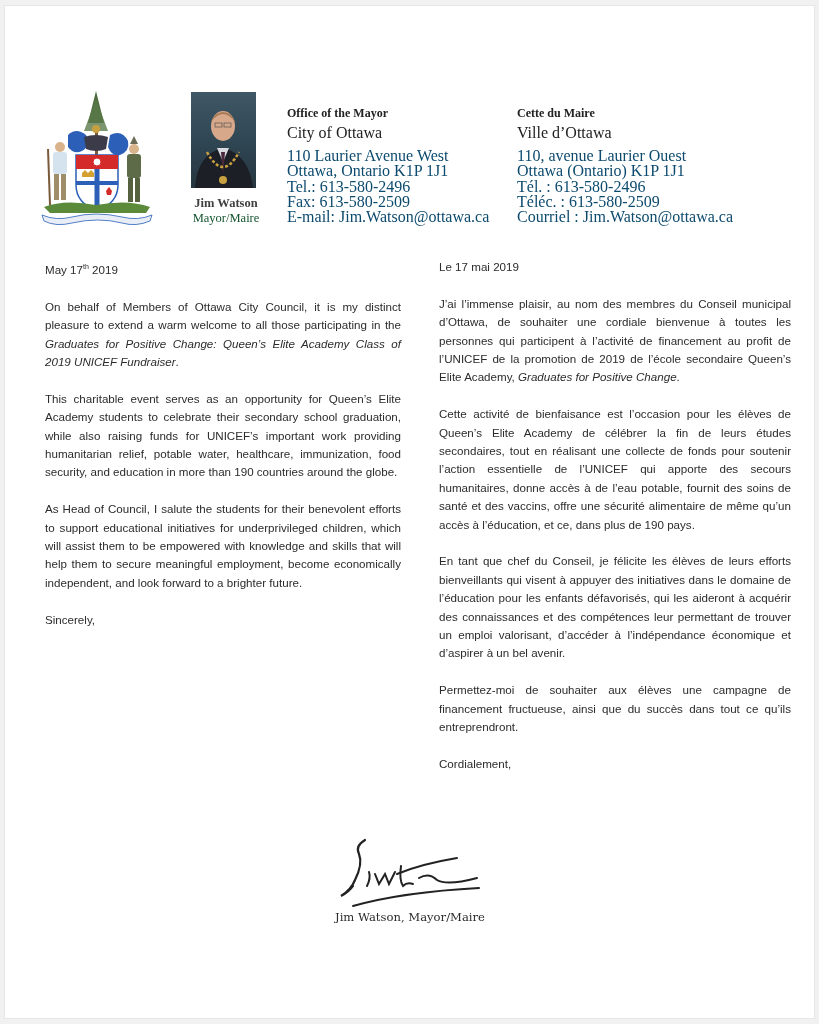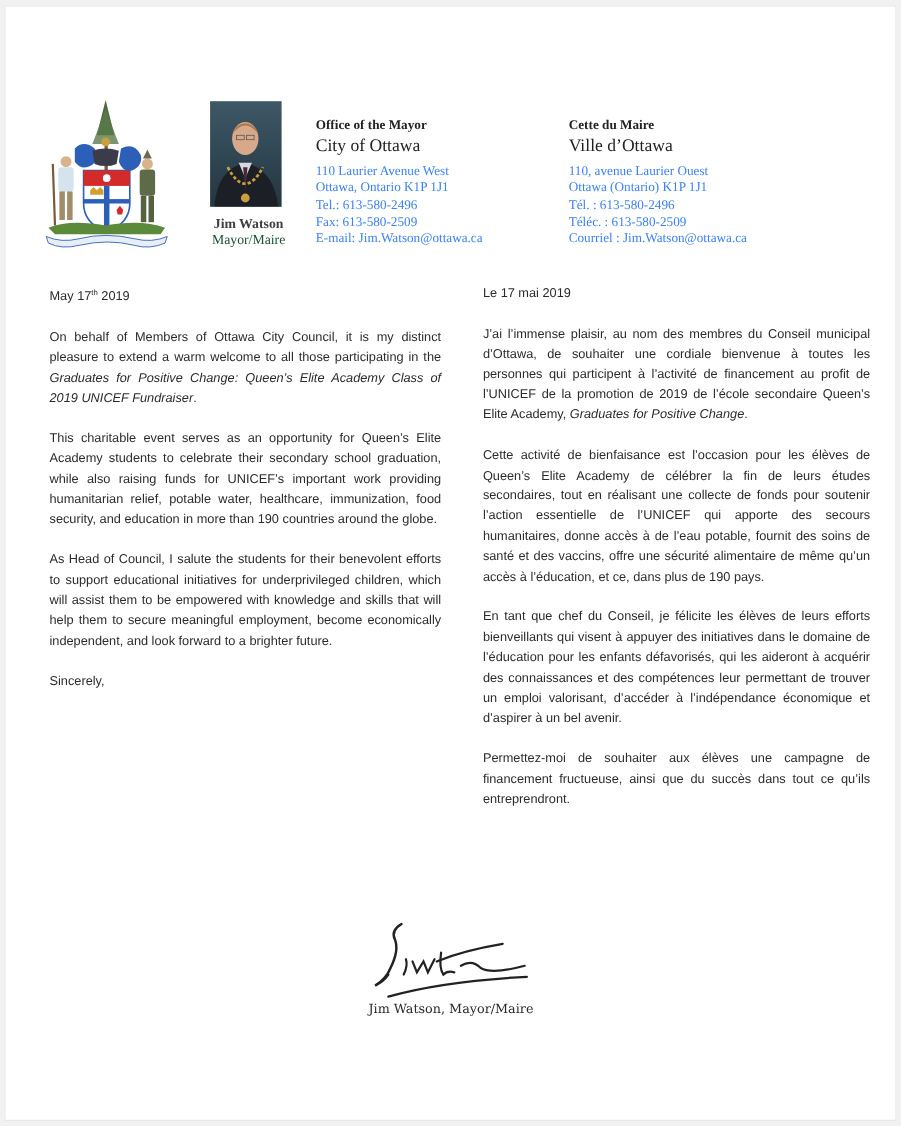--- a/index.html
+++ b/index.html
@@ -21,21 +21,21 @@
   }
   .mayor-title {
     position: absolute; left: 176px; top: 205px; width: 90px; text-align: center;
     font-family: "Liberation Serif", serif; font-size: 12.5px; color: #14532d;
   }
   .office { position: absolute; top: 98px; font-family: "Liberation Serif", serif; color: #222; }
   .office.en { left: 282px; }
   .office.fr { left: 512px; }
   .office .o-title { font-weight: bold; font-size: 12px; line-height: 19px; }
   .office .o-city { font-size: 16px; line-height: 19px; margin-bottom: 6px; }
-  .office .o-line { font-size: 12px; line-height: 15.3px; color: #3b82f6; }
+  .office .o-line { font-size: 16px; line-height: 15.3px; color: #0c4a6e; }
 
   .col { position: absolute; font-family: Liberation Sans, sans-serif; font-size: 11.6px; line-height: 18.4px; color: #2b2b2b; }
   .col.left { left: 40px; top: 252px; width: 356px; }
   .col.right { left: 434px; top: 252px; width: 352px; }
   .col p { text-align: justify; margin-bottom: 18.4px; }
   .col p.date { margin-bottom: 18.4px; }
   .col .em { font-style: italic; }
   sup { font-size: 7px; vertical-align: 5px; }
 
   .signature { position: absolute; left: 330px; top: 826px; width: 160px; height: 80px; }
@@ -128,20 +128,21 @@
     <p>As Head of Council, I salute the students for their benevolent efforts to support educational initiatives for underprivileged children, which will assist them to be empowered with knowledge and skills that will help them to secure meaningful employment, become economically independent, and look forward to a brighter future.</p>
     <p>Sincerely,</p>
   </div>
 
   <div class="col right">
     <p class="date">Le 17 mai 2019</p>
     <p><span>J’ai l’immense plaisir, au nom des membres du Conseil municipal d’Ottawa, de souhaiter une cordiale bienvenue à toutes les personnes qui participent à l’activité de financement au profit de l’UNICEF de la promotion de 2019 de l’école secondaire Queen’s Elite Academy, </span><span class="em">Graduates for Positive Change</span><span>.</span></p>
     <p>Cette activité de bienfaisance est l’occasion pour les élèves de Queen’s Elite Academy de célébrer la fin de leurs études secondaires, tout en réalisant une collecte de fonds pour soutenir l’action essentielle de l’UNICEF qui apporte des secours humanitaires, donne accès à de l’eau potable, fournit des soins de santé et des vaccins, offre une sécurité alimentaire de même qu’un accès à l’éducation, et ce, dans plus de 190 pays.</p>
     <p>En tant que chef du Conseil, je félicite les élèves de leurs efforts bienveillants qui visent à appuyer des initiatives dans le domaine de l’éducation pour les enfants défavorisés, qui les aideront à acquérir des connaissances et des compétences leur permettant de trouver un emploi valorisant, d’accéder à l’indépendance économique et d’aspirer à un bel avenir.</p>
     <p>Permettez-moi de souhaiter aux élèves une campagne de financement fructueuse, ainsi que du succès dans tout ce qu’ils entreprendront.</p>
+    <p>Cordialement,</p>
   </div>
 
   <svg class="signature" viewBox="0 0 160 80">
     <path d="M30,8 q-10,6 -6,14 q4,10 -4,26 q-4,10 -14,16 q8,-4 12,-10" fill="none" stroke="#222" stroke-width="2.2" stroke-linecap="round"></path>
     <path d="M34,40 q2,6 -2,14" fill="none" stroke="#222" stroke-width="2" stroke-linecap="round"></path>
     <path d="M40,42 l4,10 l6,-10 l4,10 l6,-12" fill="none" stroke="#222" stroke-width="2" stroke-linecap="round"></path>
     <path d="M66,34 q-2,14 2,20 q4,-4 10,-2" fill="none" stroke="#222" stroke-width="2" stroke-linecap="round"></path>
     <path d="M62,42 q24,-10 60,-16" fill="none" stroke="#222" stroke-width="2" stroke-linecap="round"></path>
     <path d="M84,46 q10,-6 18,2 q10,6 40,-2" fill="none" stroke="#222" stroke-width="2" stroke-linecap="round"></path>
     <path d="M18,74 q50,-14 126,-18" fill="none" stroke="#222" stroke-width="2" stroke-linecap="round"></path>

